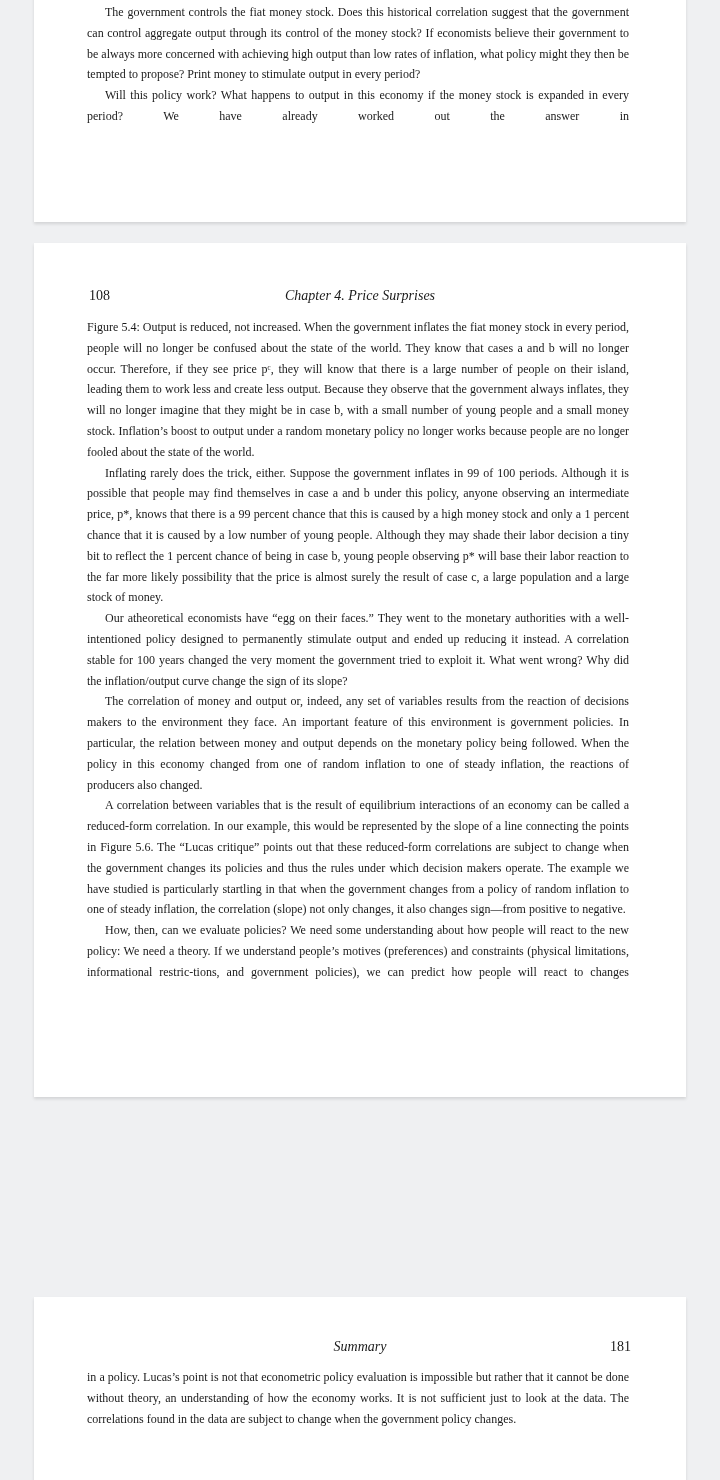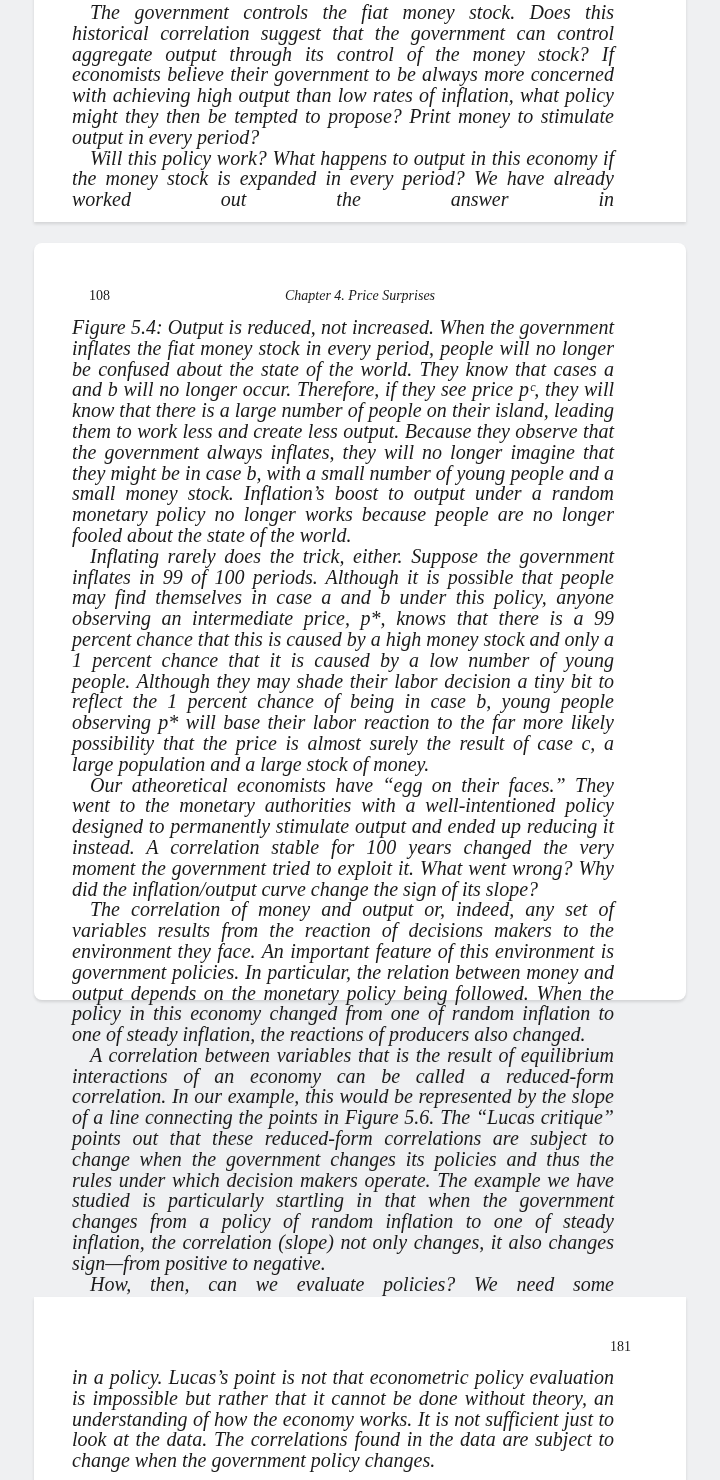--- a/index.html
+++ b/index.html
@@ -9,27 +9,26 @@
     position: relative;
     font-family: "Liberation Serif", "DejaVu Serif", serif;
     color: #1a1a1a;
   }
   .page {
     position: absolute; left: 34px; width: 652px;
     background: #ffffff;
     box-shadow: 0 2px 3px rgba(0,0,0,0.12);
   }
   #page1 { top: -10px; height: 232px; }
-  #page2 { top: 243px; height: 757px; border-radius: 8px; }
+  #page2 { top: 243px; height: 854px; }
   #page3 { top: 1297px; height: 200px; }
   .text {
-    position: absolute; left: 38px; width: 542px;
-    font-size: 20px; line-height: 20.8px;
+    position: absolute; left: 53px; width: 542px;
+    font-size: 12px; line-height: 20.8px;
     text-align: justify;
-    font-style: italic;
   }
   .text p { margin: 0; text-indent: 0; }
   .text p.ind { text-indent: 18px; }
   .text p.noind { text-indent: 0; }
   .running-head {
     position: absolute; left: 55px; width: 542px;
     font-size: 14px; height: 20px;
   }
   .running-head .num { position: absolute; top: 0; }
   .running-head .title { position: absolute; top: 0; left: 0; right: 0; text-align: center; font-style: italic; }
@@ -62,18 +61,19 @@
     <p class="ind">Inflating rarely does the trick, either. Suppose the government inflates in 99 of 100 periods. Although it is possible that people may find themselves in case a and b under this policy, anyone observing an intermediate price, p*, knows that there is a 99 percent chance that this is caused by a high money stock and only a 1 percent chance that it is caused by a low number of young people. Although they may shade their labor decision a tiny bit to reflect the 1 percent chance of being in case b, young people observing p* will base their labor reaction to the far more likely possibility that the price is almost surely the result of case c, a large population and a large stock of money.</p>
     <p class="ind">Our atheoretical economists have “egg on their faces.” They went to the monetary authorities with a well-intentioned policy designed to permanently stimulate output and ended up reducing it instead. A correlation stable for 100 years changed the very moment the government tried to exploit it. What went wrong? Why did the inflation/output curve change the sign of its slope?</p>
     <p class="ind">The correlation of money and output or, indeed, any set of variables results from the reaction of decisions makers to the environment they face. An important feature of this environment is government policies. In particular, the relation between money and output depends on the monetary policy being followed. When the policy in this economy changed from one of random inflation to one of steady inflation, the reactions of producers also changed.</p>
     <p class="ind">A correlation between variables that is the result of equilibrium interactions of an economy can be called a reduced-form correlation. In our example, this would be represented by the slope of a line connecting the points in Figure 5.6. The “Lucas critique” points out that these reduced-form correlations are subject to change when the government changes its policies and thus the rules under which decision makers operate. The example we have studied is particularly startling in that when the government changes from a policy of random inflation to one of steady inflation, the correlation (slope) not only changes, it also changes sign—from positive to negative.</p>
     <p class="ind last">How, then, can we evaluate policies? We need some understanding about how people will react to the new policy: We need a theory. If we understand people’s motives (preferences) and constraints (physical limitations, informational restric-tions, and government policies), we can predict how people will react to changes</p>
   </div>
 </div>
 
 <div class="page" id="page3">
   <div class="running-head">
+    <span class="title">Summary</span>
     <span class="num">181</span>
   </div>
   <div class="text">
     <p class="noind">in a policy. Lucas’s point is not that econometric policy evaluation is impossible but rather that it cannot be done without theory, an understanding of how the economy works. It is not sufficient just to look at the data. The correlations found in the data are subject to change when the government policy changes.</p>
   </div>
 </div>
 
 </body></html>

